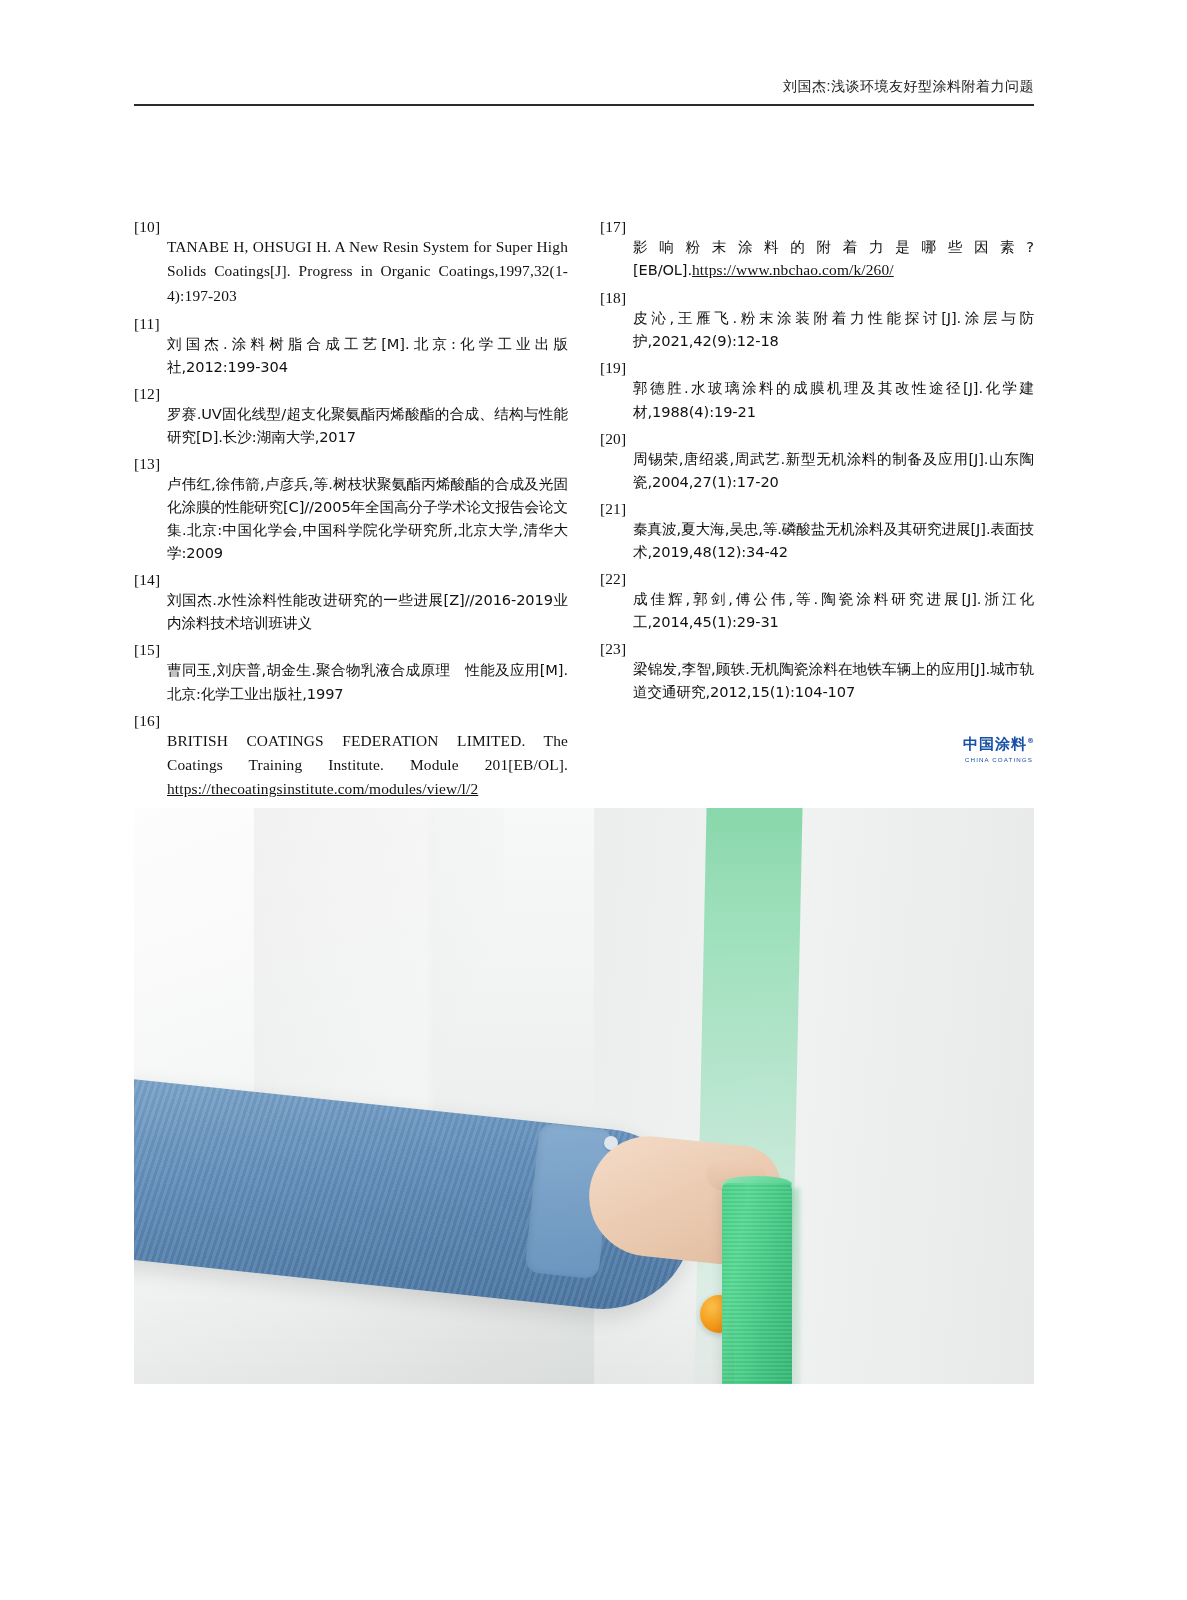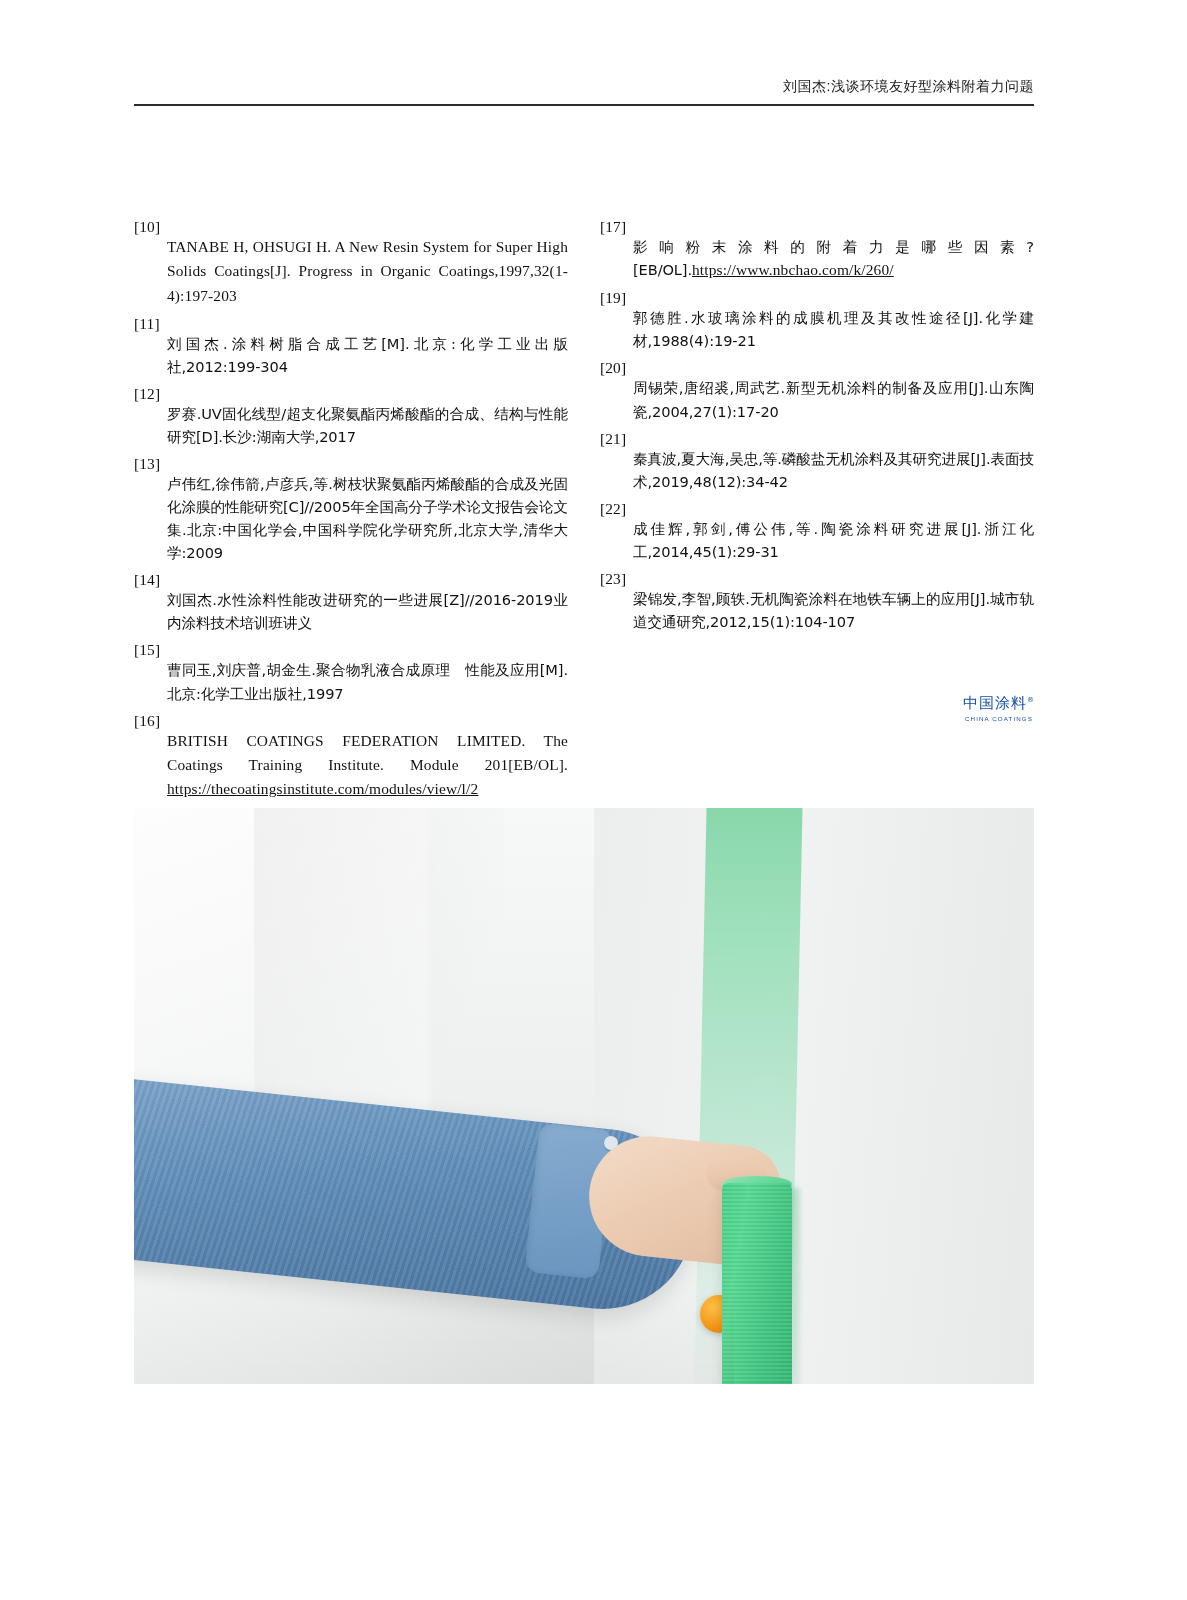--- a/index.html
+++ b/index.html
@@ -85,26 +85,27 @@
   .logo {
     position: absolute;
     left: 963px;
     top: 694px;
     width: 72px;
     text-align: center;
     color: #1a4fa0;
   }
   .logo-cn {
     font-family: "DejaVu Sans", sans-serif;
-    font-weight: normal;
+    font-weight: bold;
     font-size: 15px;
     letter-spacing: 1px;
     color: #1750a5;
     position: relative;
     display: inline-block;
+    margin-top: 41px;
   }
   .logo-tm {
     font-size: 7px;
     vertical-align: super;
   }
   .logo-en {
     font-family: "Liberation Sans", sans-serif;
     font-size: 6.2px;
     letter-spacing: 1.1px;
     color: #1750a5;
@@ -399,20 +400,24 @@
 
     </div>
 
     <div class="col">
 
       <div class="ref-item">
         <span class="ref-num lat">[17]</span>
         <span class="ref-txt cjk"><span>影响粉末涂料的附着力是哪些因素?[EB/OL].</span><span class="u lat">https://www.nbchao.com/k/260/</span></span>
       </div>
 
+      <div class="ref-item">
+        <span class="ref-num lat">[18]</span>
+        <span class="ref-txt cjk">皮沁,王雁飞.粉末涂装附着力性能探讨[J].涂层与防护,2021,42(9):12-18</span>
+      </div>
 
       <div class="ref-item">
         <span class="ref-num lat">[19]</span>
         <span class="ref-txt cjk">郭德胜.水玻璃涂料的成膜机理及其改性途径[J].化学建材,1988(4):19-21</span>
       </div>
 
       <div class="ref-item">
         <span class="ref-num lat">[20]</span>
         <span class="ref-txt cjk">周锡荣,唐绍裘,周武艺.新型无机涂料的制备及应用[J].山东陶瓷,2004,27(1):17-20</span>
       </div>

